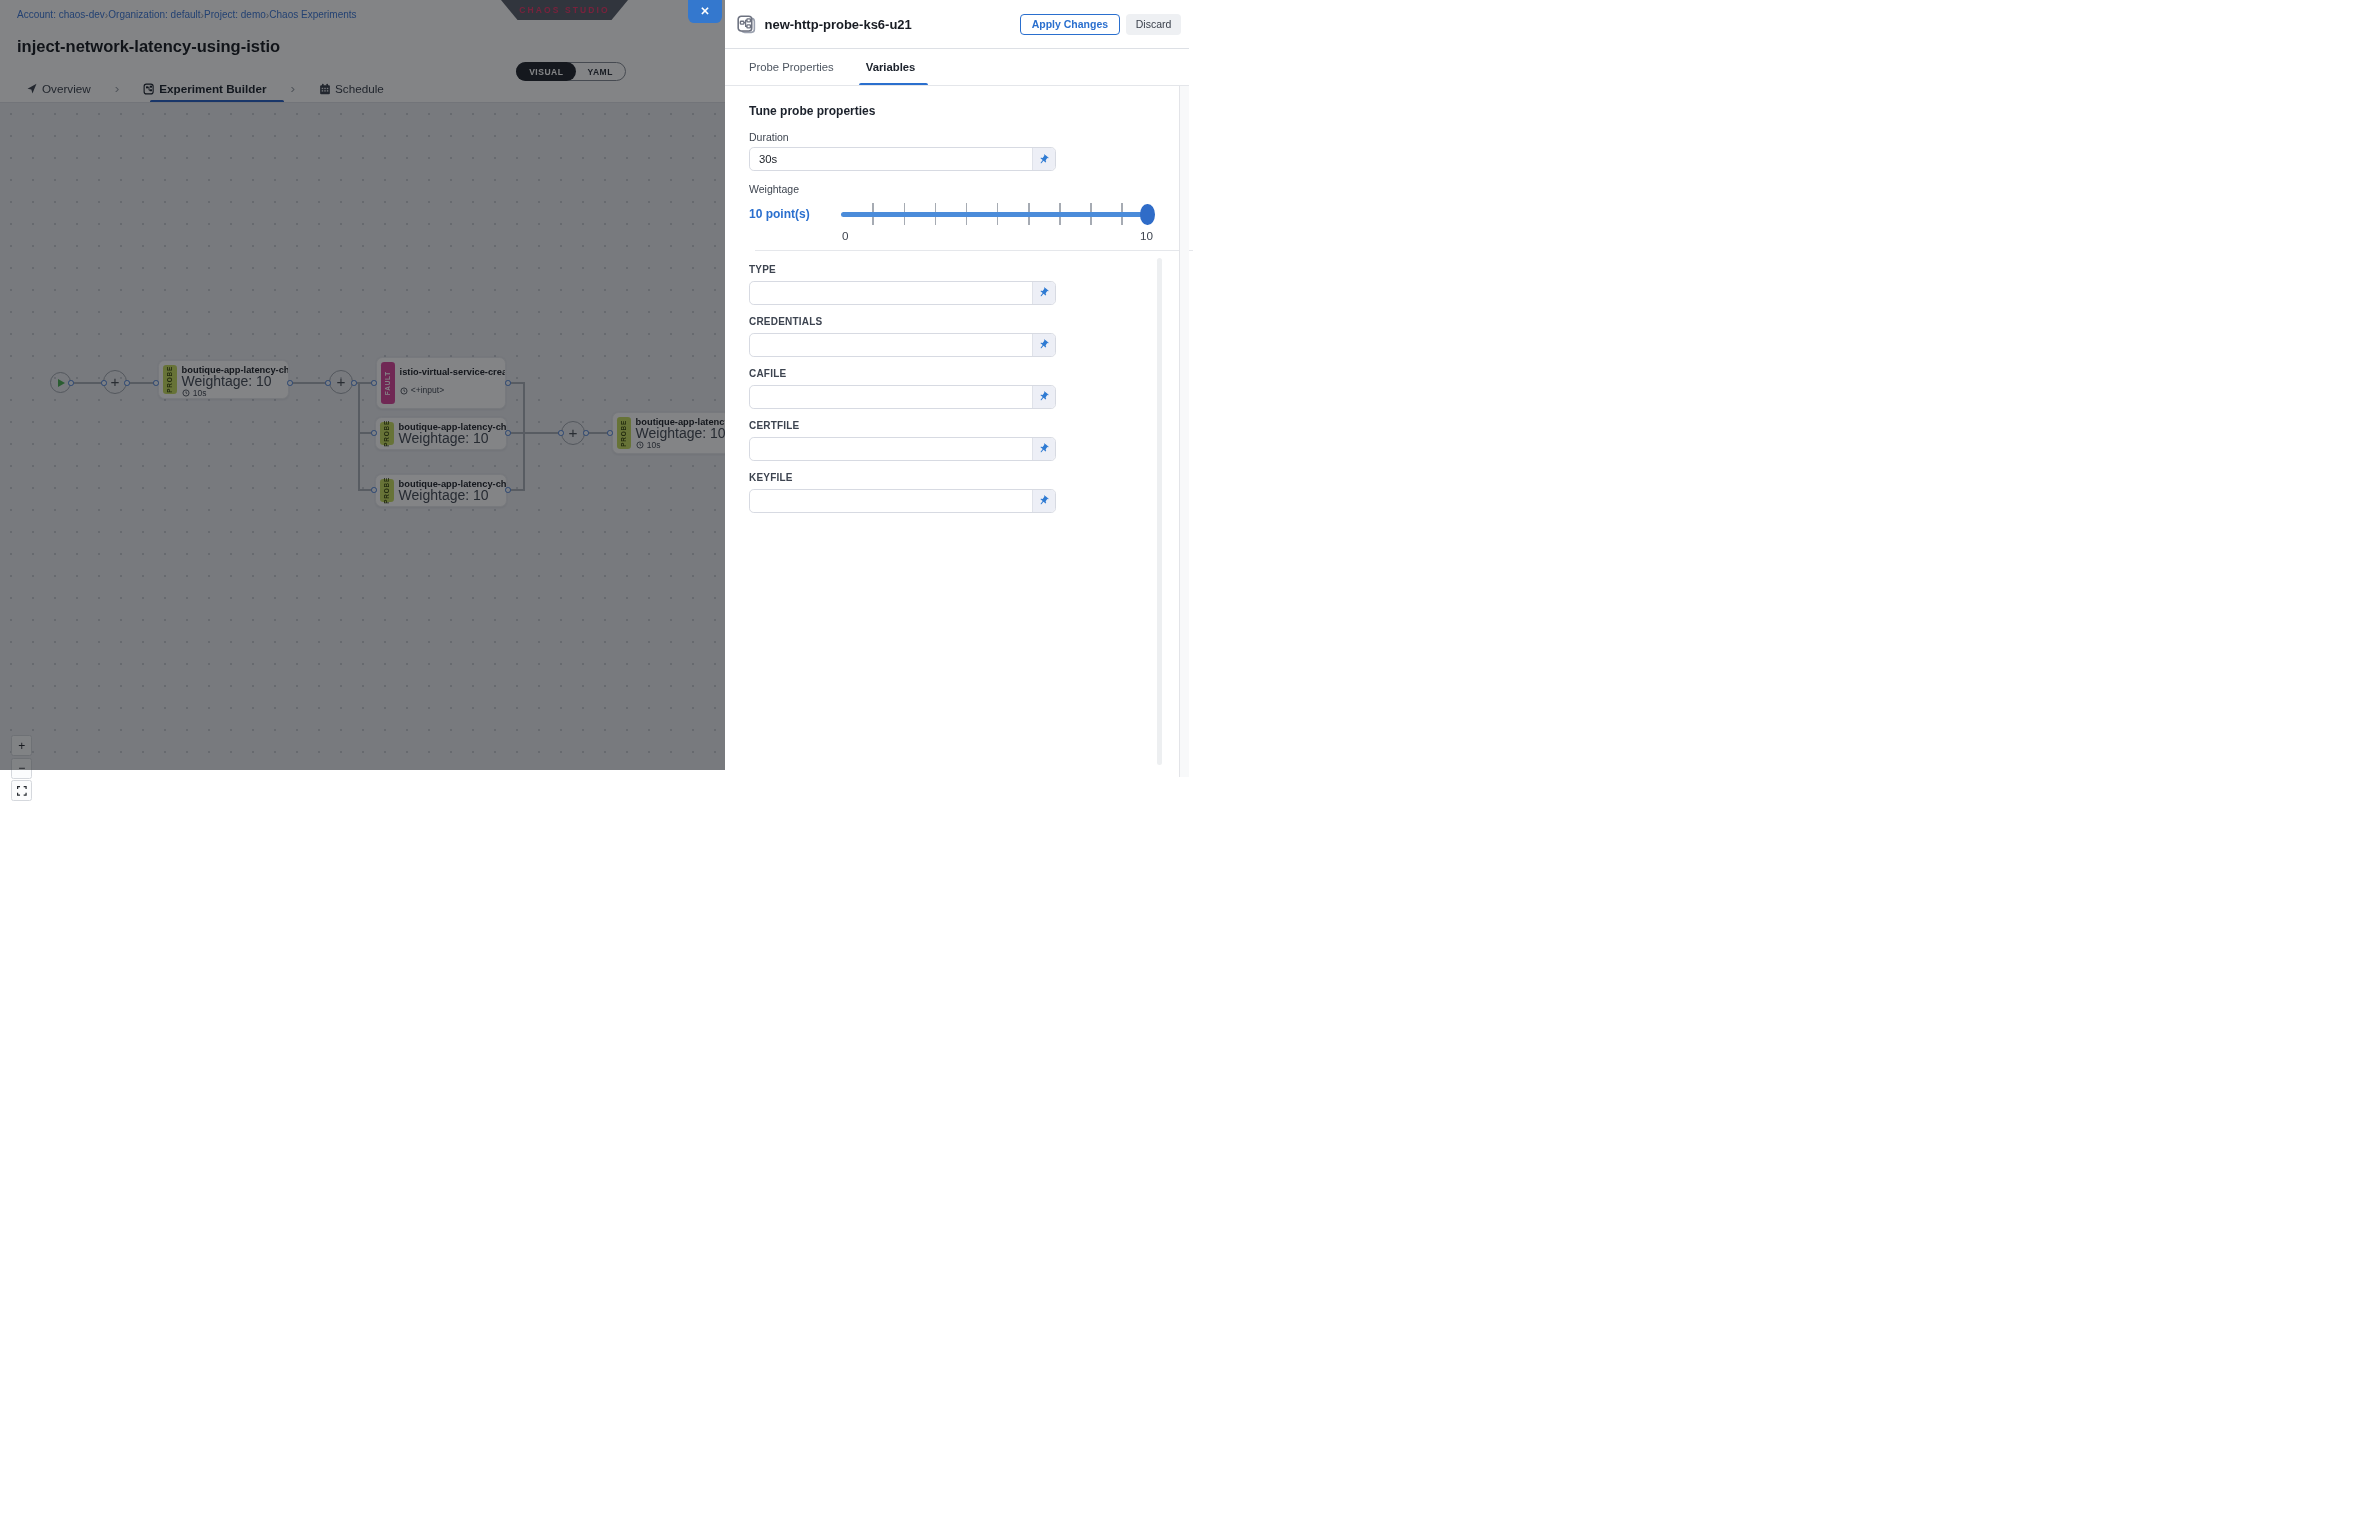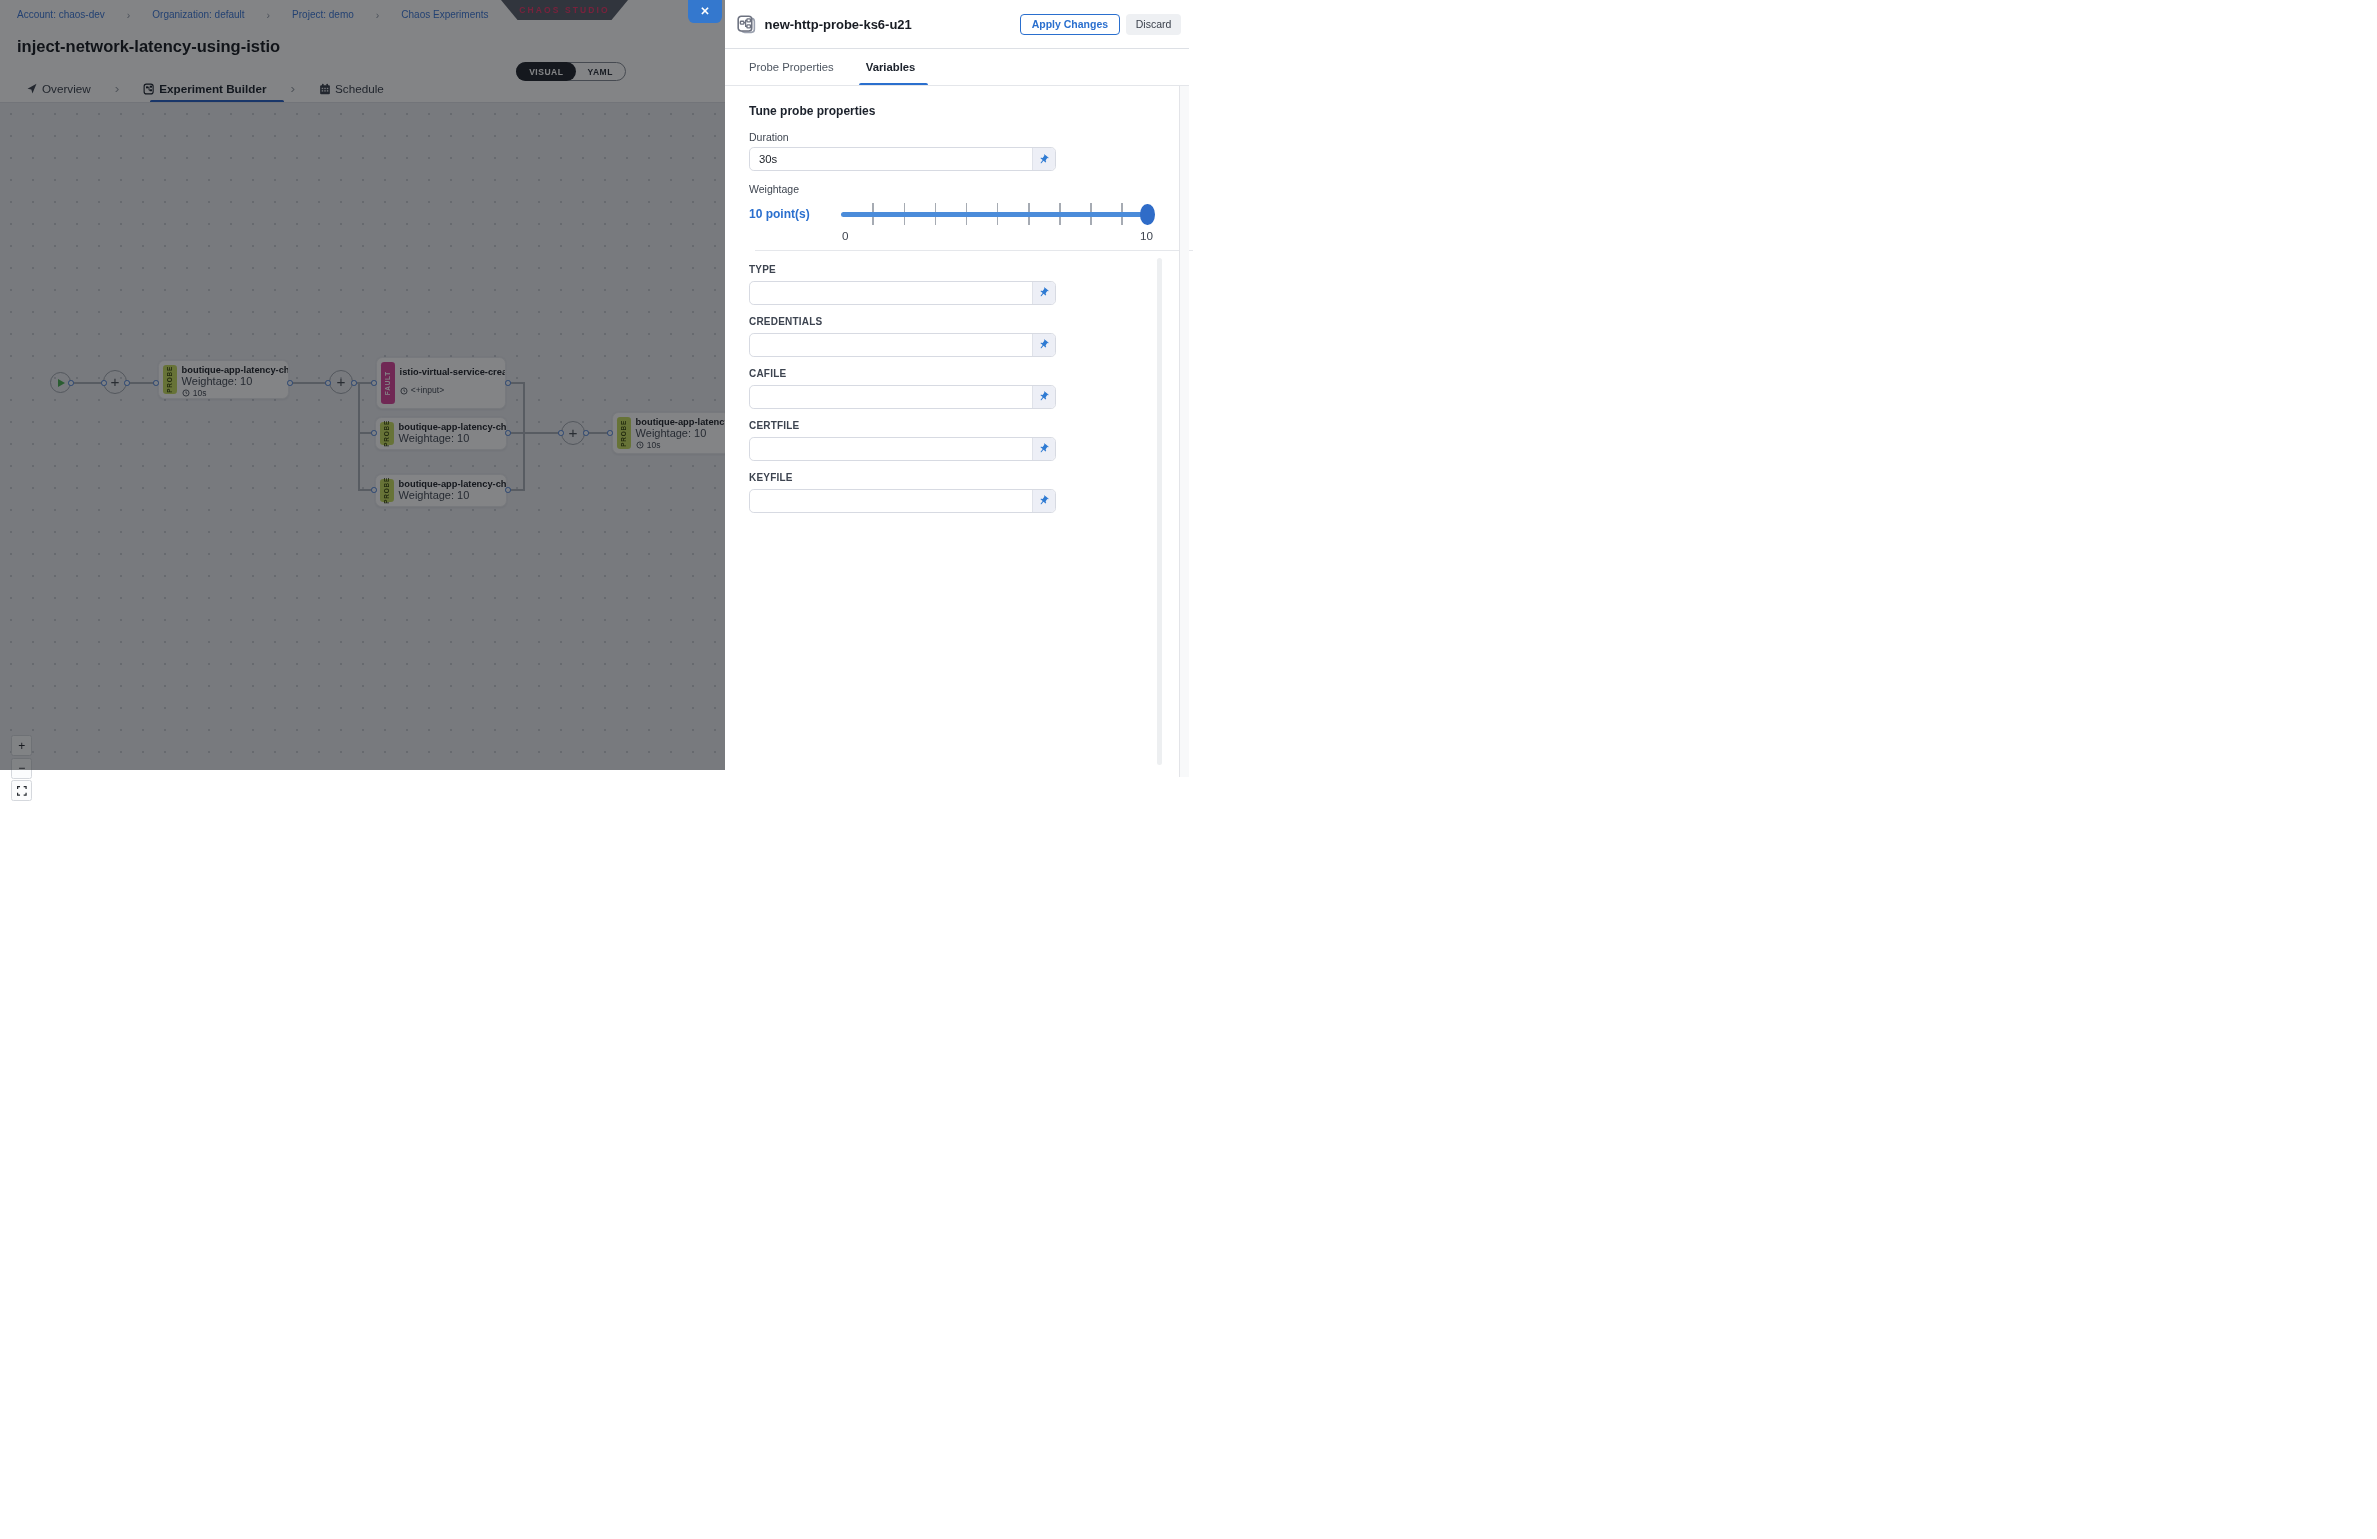--- a/index.html
+++ b/index.html
@@ -10,21 +10,21 @@
   
   .canvas-bg { position:absolute; left:0; top:103px; width:725px; height:667px;
     background-color:#e9ebef;
     background-image:radial-gradient(circle, #c6cad1 1px, transparent 1px);
     background-size:22px 22px; z-index:1; }
 
   
   .app-header { position:absolute; left:0; top:0; width:725px; height:103px;
     background:#fff; border-bottom:0.8px solid #dcdfe4; z-index:30; }
   .breadcrumb { position:absolute; left:17px; top:8.9px; font-size:10px; color:#3f79d6;
-    display:flex; gap:22px; align-items:center; white-space:nowrap; }
+    display:flex; gap:0; align-items:center; white-space:nowrap; }
   .crumb { color:#3f79d6; cursor:pointer; }
   .crumb-sep { color:#8f98a6; font-size:10.5px; }
   .page-title { position:absolute; left:17px; top:37px; font-size:16.5px; font-weight:bold; color:#1a1e24; }
   .studio-banner { position:absolute; left:501px; top:0; width:127px; height:20px;
     background:#5a606c; clip-path:polygon(0 0,100% 0,87% 100%,13% 100%);
     display:flex; align-items:center; justify-content:center; }
   .studio-banner span { font-size:8.5px; font-weight:bold; letter-spacing:2.1px; color:#e83a6b; }
   .mode-toggle { position:absolute; left:516px; top:62px; display:flex; height:19.3px;
     border:0.8px solid #858b94; border-radius:10.5px; background:transparent; }
   .mode-seg { display:flex; align-items:center; padding:0 12px; font-size:8.5px; font-weight:bold;
@@ -54,21 +54,21 @@
   .node { position:absolute; background:#fff; border:0.8px solid #e7e9ed; border-radius:6.4px;
     box-shadow:0 0.8px 2.4px rgba(30,40,60,.08); overflow:hidden; cursor:pointer; }
   .node-tag { position:absolute; left:4px; top:4px; bottom:4px; width:13.7px; border-radius:3.2px;
     display:flex; align-items:center; justify-content:center; }
   .node-tag span { writing-mode:vertical-rl; transform:rotate(180deg);
     font-size:6.4px; font-weight:bold; letter-spacing:0.8px; }
   .tag-probe { background:#c7dd60; } .tag-probe span { color:#3c4a10; }
   .tag-fault { background:#d9479b; } .tag-fault span { color:#fff; }
   .node-body { margin-left:22.6px; padding-top:4px; padding-right:3.2px; }
   .node-title { font-size:9.3px; font-weight:bold; color:#23272e; line-height:11.3px; white-space:nowrap; }
-  .node-sub { font-size:11px; color:#454c57; line-height:11.3px; white-space:nowrap; }
+  .node-sub { font-size:14px; color:#454c57; line-height:11.3px; white-space:nowrap; }
   .node-dur { display:flex; align-items:center; gap:3.2px; font-size:8.5px; color:#454c57; line-height:11.3px; }
   .clock-ic { width:8px; height:8px; flex:none; }
 
   .zoom-ctrl { position:absolute; left:11.3px; top:735px; z-index:3; display:flex; flex-direction:column; gap:1.6px; }
   .zoom-btn { width:21px; height:21px; background:#fbfcfd; border:0.8px solid #d5d8dd; border-radius:2.4px;
     display:flex; align-items:center; justify-content:center; font-size:12px; color:#272b31; cursor:pointer; }
 
   
   .dim-overlay { position:absolute; left:0; top:0; width:725px; height:770px;
     background:rgba(8,10,14,0.5); z-index:40; }

